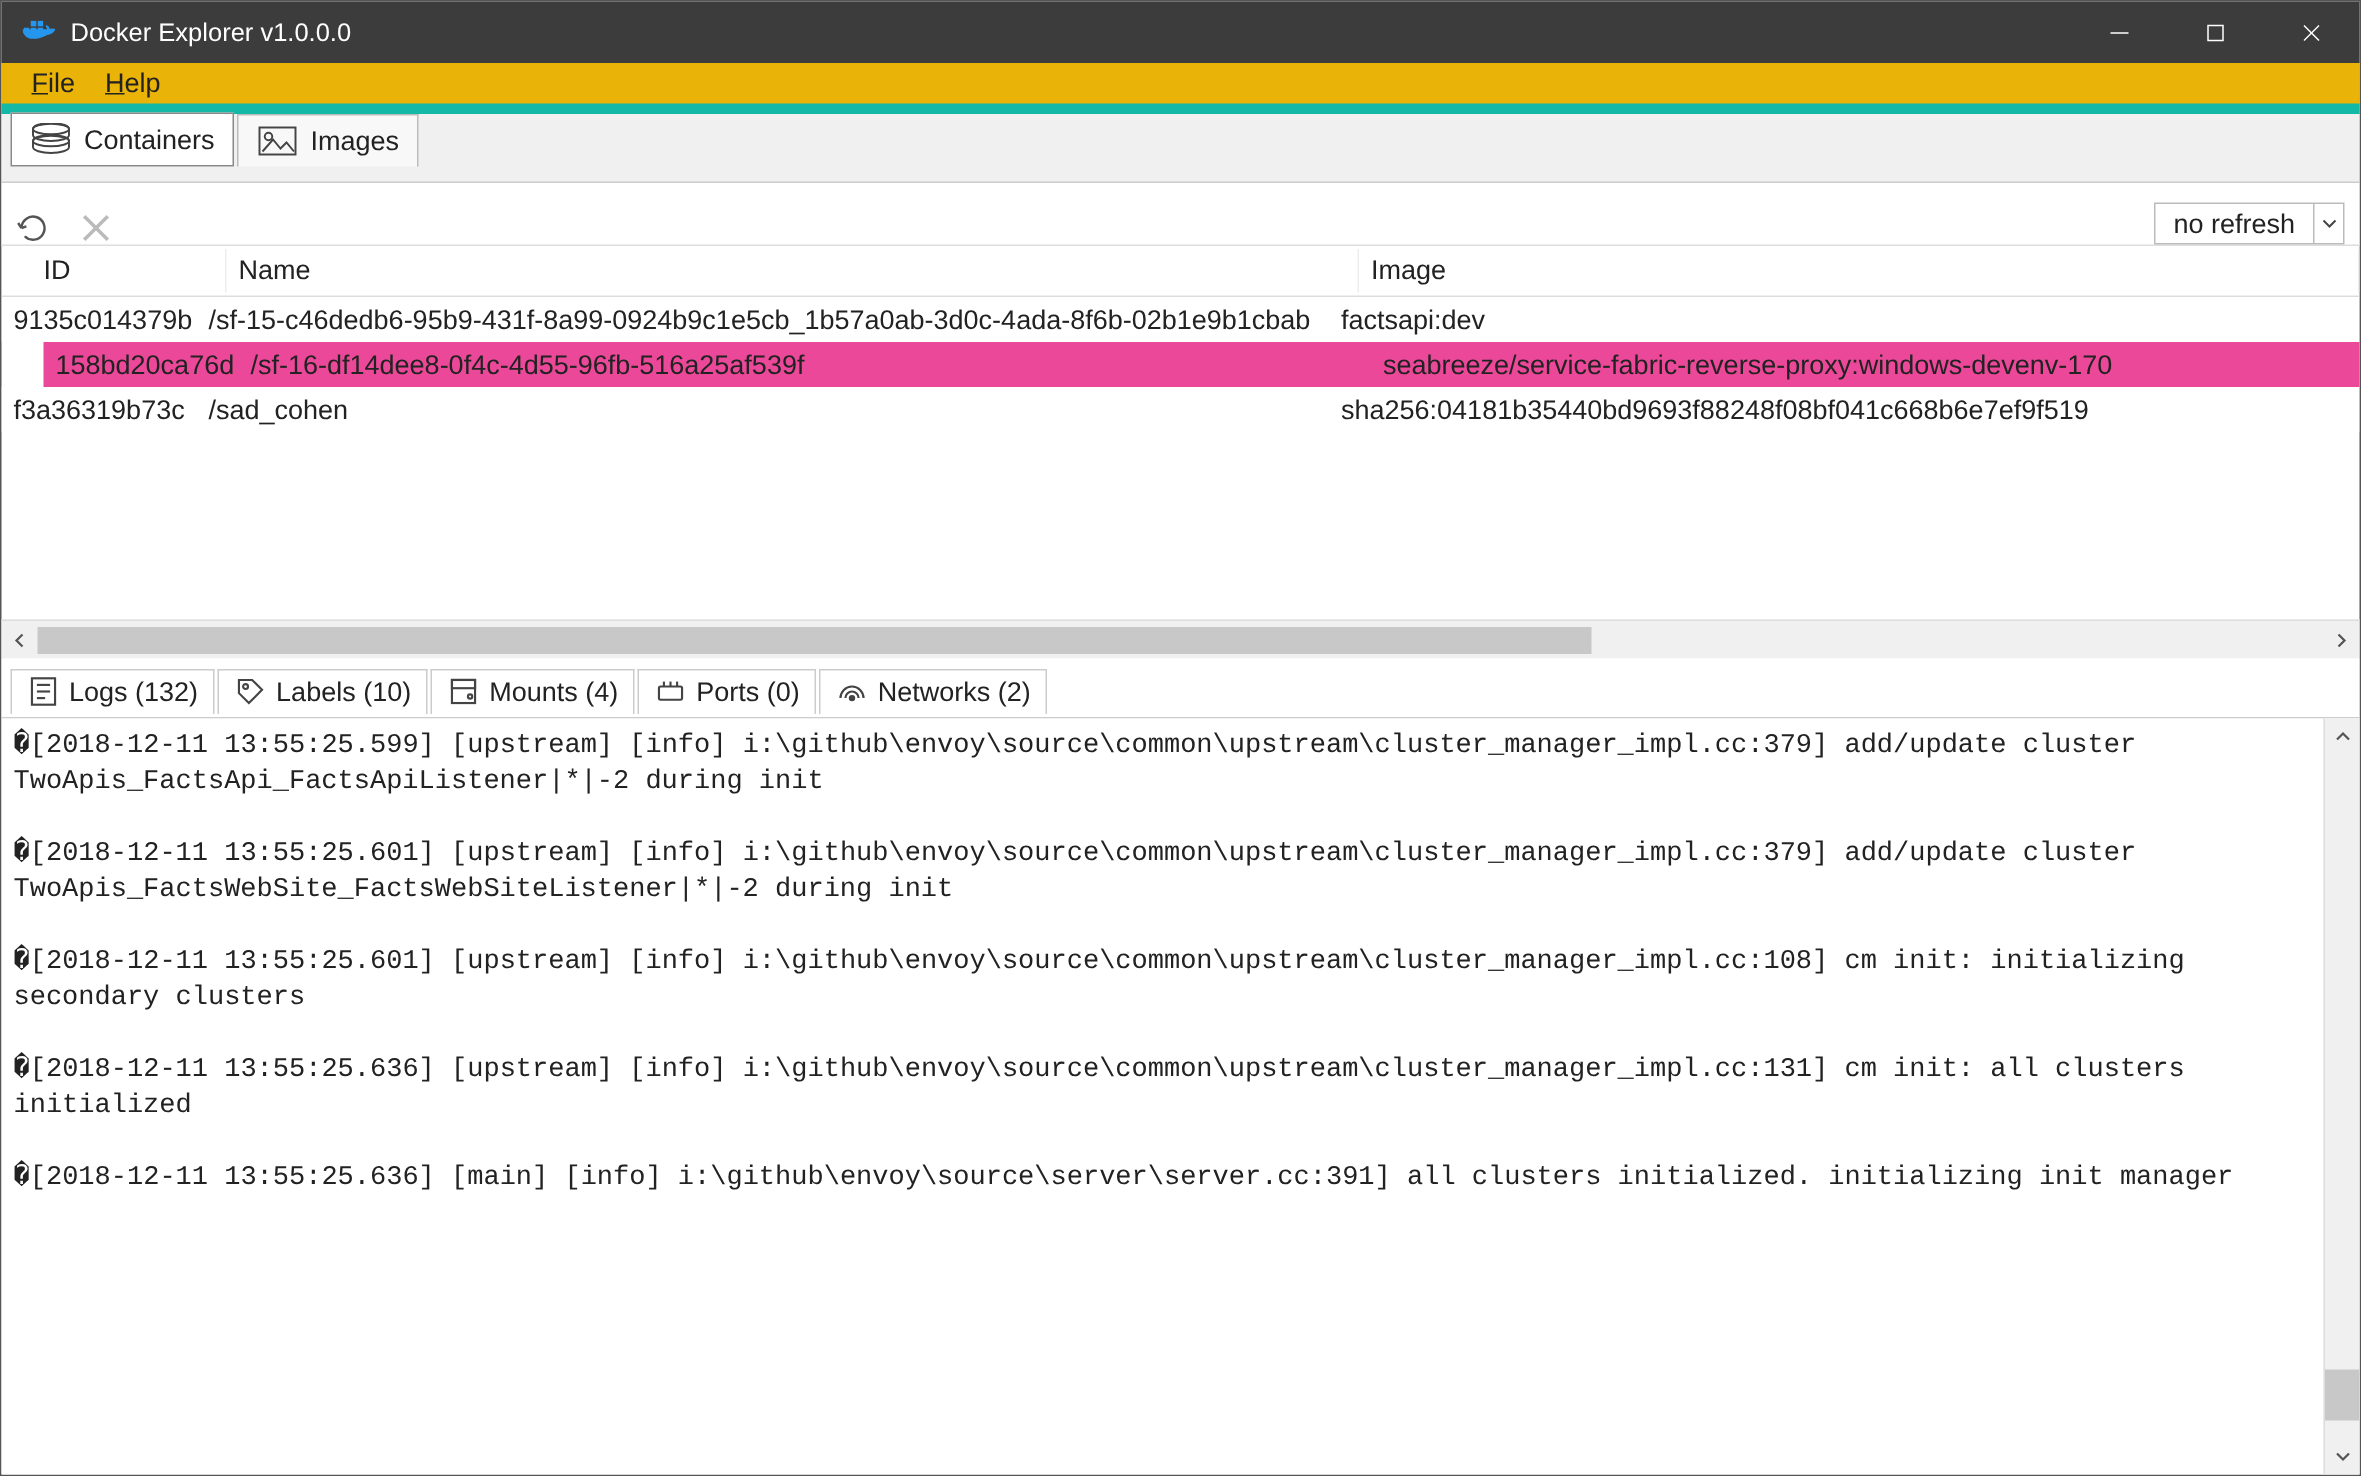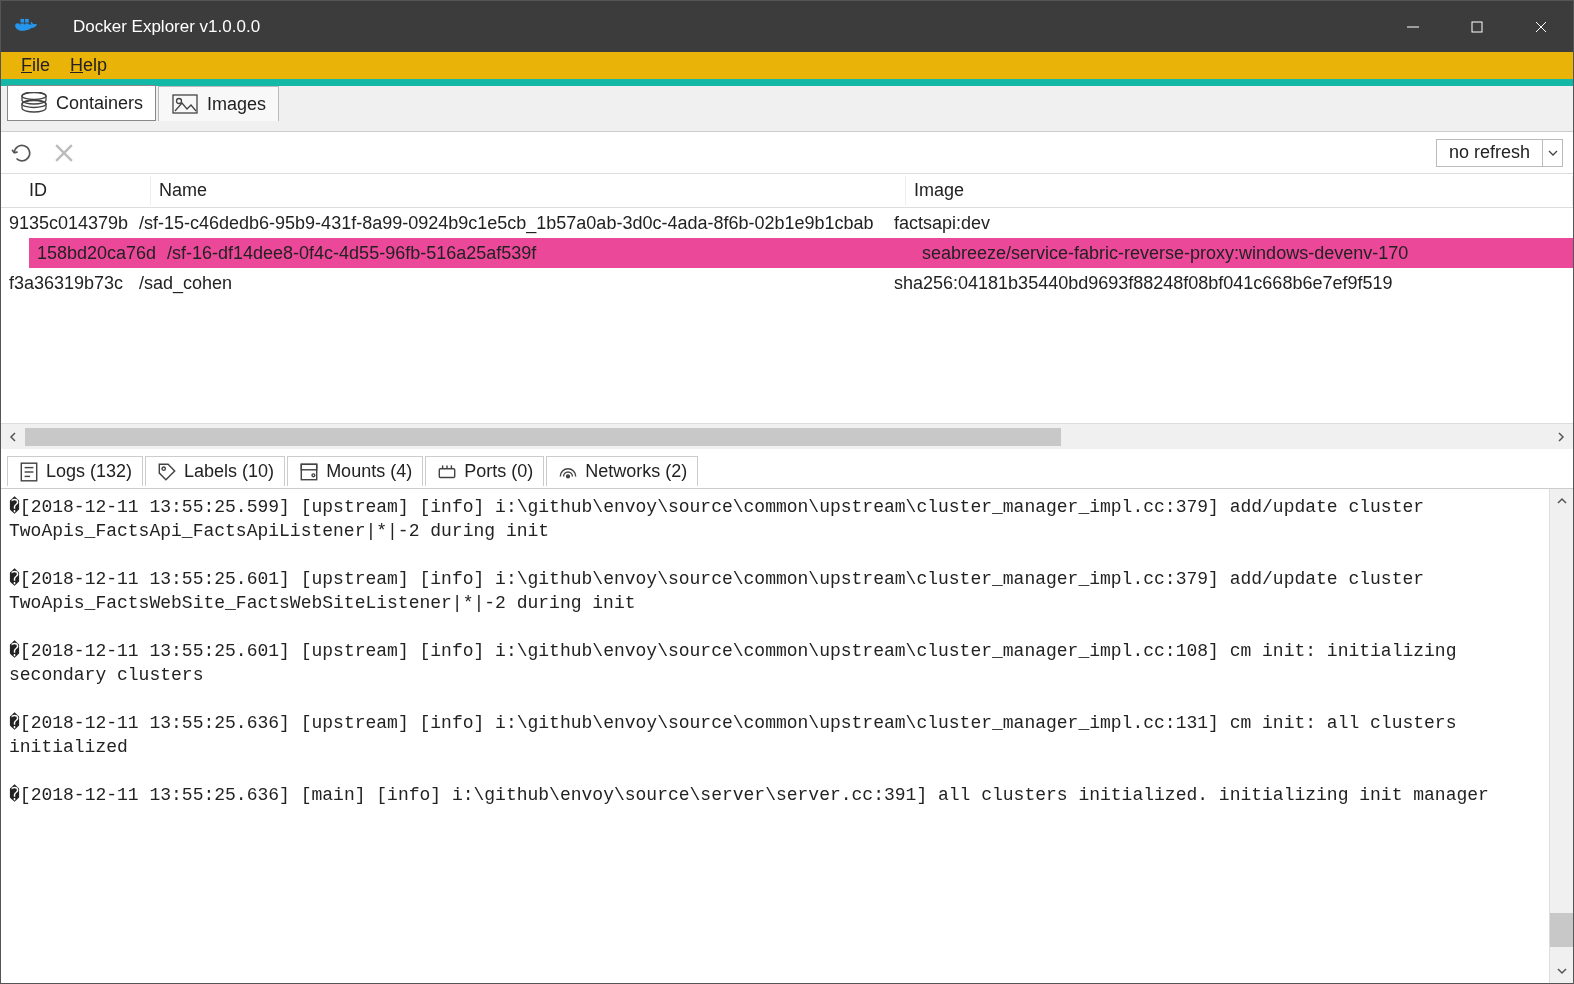--- a/index.html
+++ b/index.html
@@ -1,39 +1,39 @@
 <!DOCTYPE html>
 <html><head>
 <meta charset="utf-8">
 <style>
 * { box-sizing: border-box; margin: 0; padding: 0; }
 body { font-family: "Segoe UI", Arial, sans-serif; font-size: 14px; background: #fff; color: #222; overflow: hidden; }
 .window { width: 1574px; height: 984px; display: flex; flex-direction: column; border: 1px solid #555; }
 
 
-.titlebar { height: 51px; background: #3c3c3c; color: #fff; display: flex; align-items: center; padding: 0 0 0 14px; gap: 26px; }
+.titlebar { height: 41px; background: #3c3c3c; color: #fff; display: flex; align-items: center; padding: 0 0 0 14px; }
 .titlebar .appicon { width: 22px; height: 18px; margin-right: 10px; display: flex; align-items: center; justify-content: center; }
 .titlebar .title { font-size: 17px; flex: 1; }
 .titlebar .winbtns { display: flex; height: 100%; }
 .titlebar .winbtn { width: 64px; display: flex; align-items: center; justify-content: center; cursor: pointer; }
 .titlebar .winbtn svg { width: 14px; height: 14px; stroke: #fff; stroke-width: 1; fill: none; }
 
 
 .menubar { height: 34px; background: #eab308; display: flex; align-items: center; padding: 0 10px; border-bottom: 7px solid #14b8a6; }
 .menubar .menuitem { padding: 4px 10px; font-size: 18px; cursor: pointer; }
 .menubar .menuitem .ul { text-decoration: underline; }
 
 
 .toptabs { display: flex; align-items: flex-end; background: #f0f0f0; padding: 4px 6px 10px 6px; border-bottom: 1px solid #ccc; height: 46px;}
 .toptab { display: flex; align-items: center; gap: 8px; padding: 6px 12px; border: 1px solid #bbb; background: #f8f8f8; font-size: 18px; cursor: pointer; margin-right: 2px; border-bottom: none; }
 .toptab.active { background: #fff; border: 1px solid #888; }
 .toptab .tabicon { width: 28px; height: 22px; display: flex; align-items: center; justify-content: center; }
 
 
-.toolbar { height: 42px; background: #fff; display: flex; align-items: center; padding: 0 10px; border-bottom: 1px solid #ddd; justify-content: space-between; gap: 21px; }
+.toolbar { height: 42px; background: #fff; display: flex; align-items: flex-end; padding: 0 10px; border-bottom: 1px solid #ddd; justify-content: space-between; gap: 21px; }
 .toolbar .left { display: flex; align-items: center; gap: 20px; }
 .toolbar .iconbtn { width: 22px; height: 22px; display: flex; align-items: center; justify-content: center; cursor: pointer; color: #555; }
 .toolbar .iconbtn.dim { color: #bbb; cursor: default; }
 .refreshsel { display: flex; align-items: center; border: 1px solid #bbb; height: 28px; }
 .refreshsel .seltext { padding: 0 12px; font-size: 18px; }
 .refreshsel .selarrow { width: 20px; display: flex; align-items: center; justify-content: center; border-left: 1px solid #bbb; height: 100%; cursor: pointer; }
 
 
 .table { flex: 0 0 auto; overflow: hidden; }
 .thead { display: flex; border-bottom: 1px solid #ddd; background: #fff; height: 34px; align-items: center; padding-left: 20px; }
@@ -52,21 +52,21 @@
 .tbody-empty { height: 125px; }
 
 
 .hscroll { height: 26px; background: #f0f0f0; display: flex; align-items: center; border-top: 1px solid #ddd; }
 .hscroll .arrow { width: 24px; height: 100%; display: flex; align-items: center; justify-content: center; cursor: pointer; color: #555; }
 .hscroll .track { flex: 1; height: 18px; background: #f0f0f0; position: relative; }
 .hscroll .thumb { position: absolute; left: 0; top: 0; height: 100%; width: 68%; background: #c8c8c8; cursor: pointer; }
 
 
 .detailtabs { display: flex; align-items: center; background: #fff; padding: 4px 6px 0 6px; border-bottom: 1px solid #ccc; height: 40px;}
-.dtab { display: flex; align-items: flex-end; gap: 6px; padding: 4px 10px; border: 1px solid #ccc; background: #fff; font-size: 18px; cursor: pointer; margin-right: 2px; border-bottom: none; }
+.dtab { display: flex; align-items: flex-start; gap: 6px; padding: 4px 10px; border: 1px solid #ccc; background: #fff; font-size: 18px; cursor: pointer; margin-right: 2px; border-bottom: none; }
 .dtab .dicon { width: 22px; height: 20px; display: flex; align-items: center; justify-content: center; }
 
 
 .logpane { flex: 1; display: flex; overflow: hidden; background: #fff; }
 .logtext { flex: 1; padding: 6px 8px; font-family: Consolas, "Courier New", monospace; font-size: 18px; line-height: 24px; white-space: pre-wrap; overflow: hidden; }
 .vscroll { width: 24px; background: #f0f0f0; display: flex; flex-direction: column; border-left: 1px solid #ddd;}
 .vscroll .arrow { height: 24px; display: flex; align-items: center; justify-content: center; cursor: pointer; color: #555; }
 .vscroll .vtrack { flex: 1; position: relative; }
 .vscroll .vthumb { position: absolute; left: 0; width: 100%; height: 34px; bottom: 12px; background: #c8c8c8; cursor: pointer; }
 </style>

